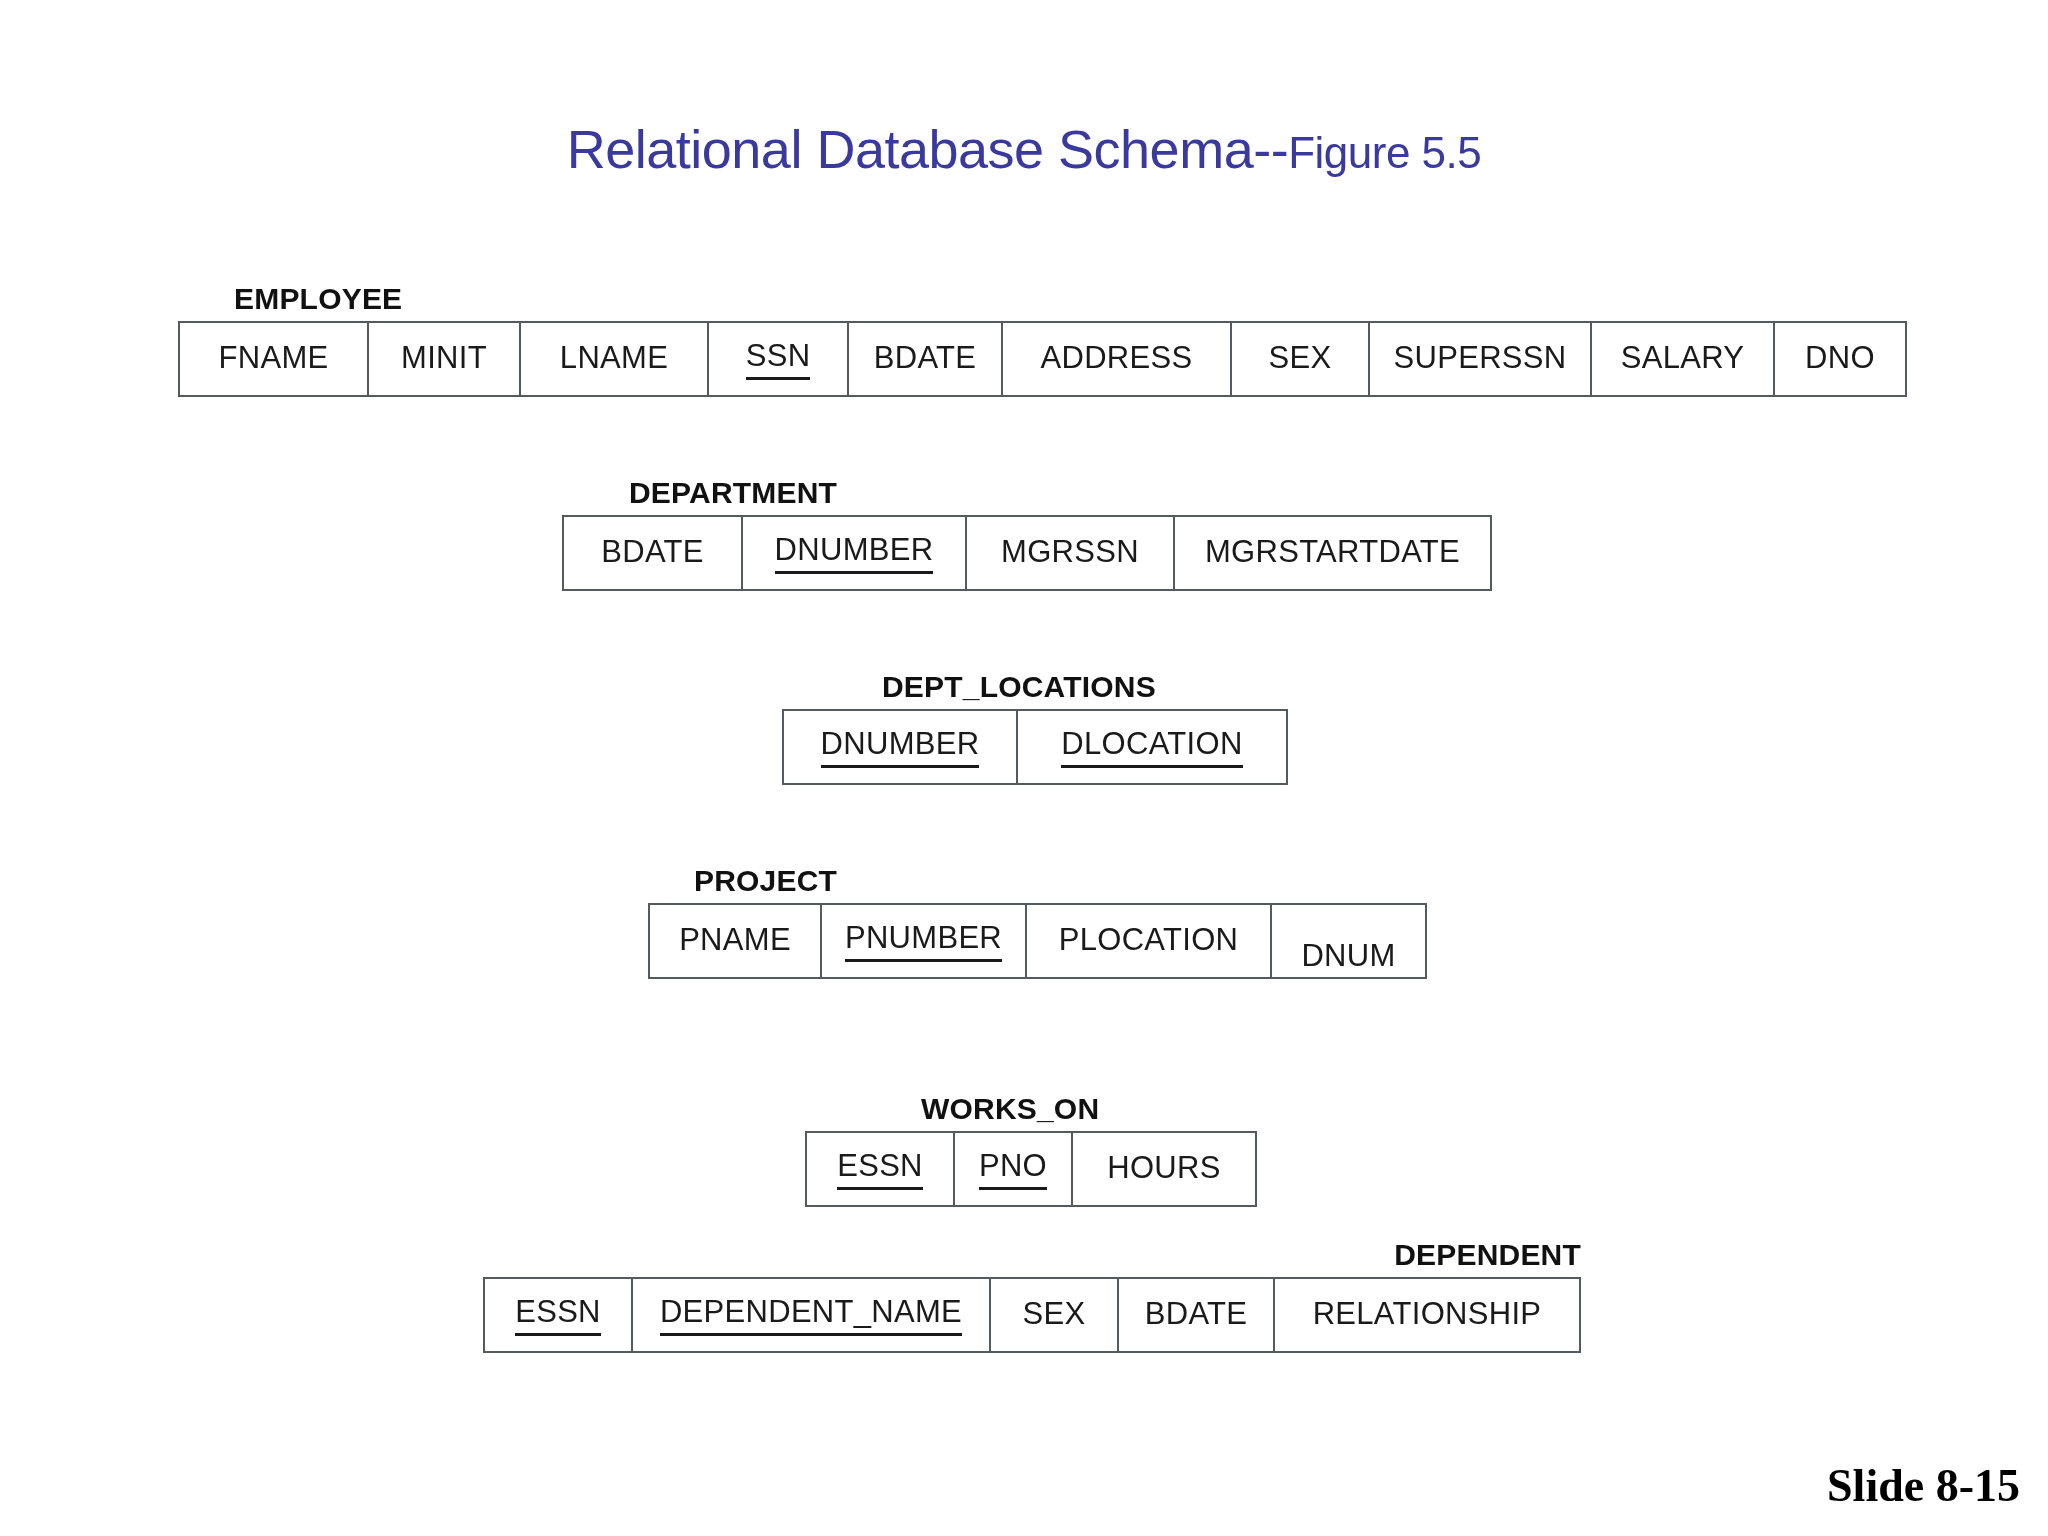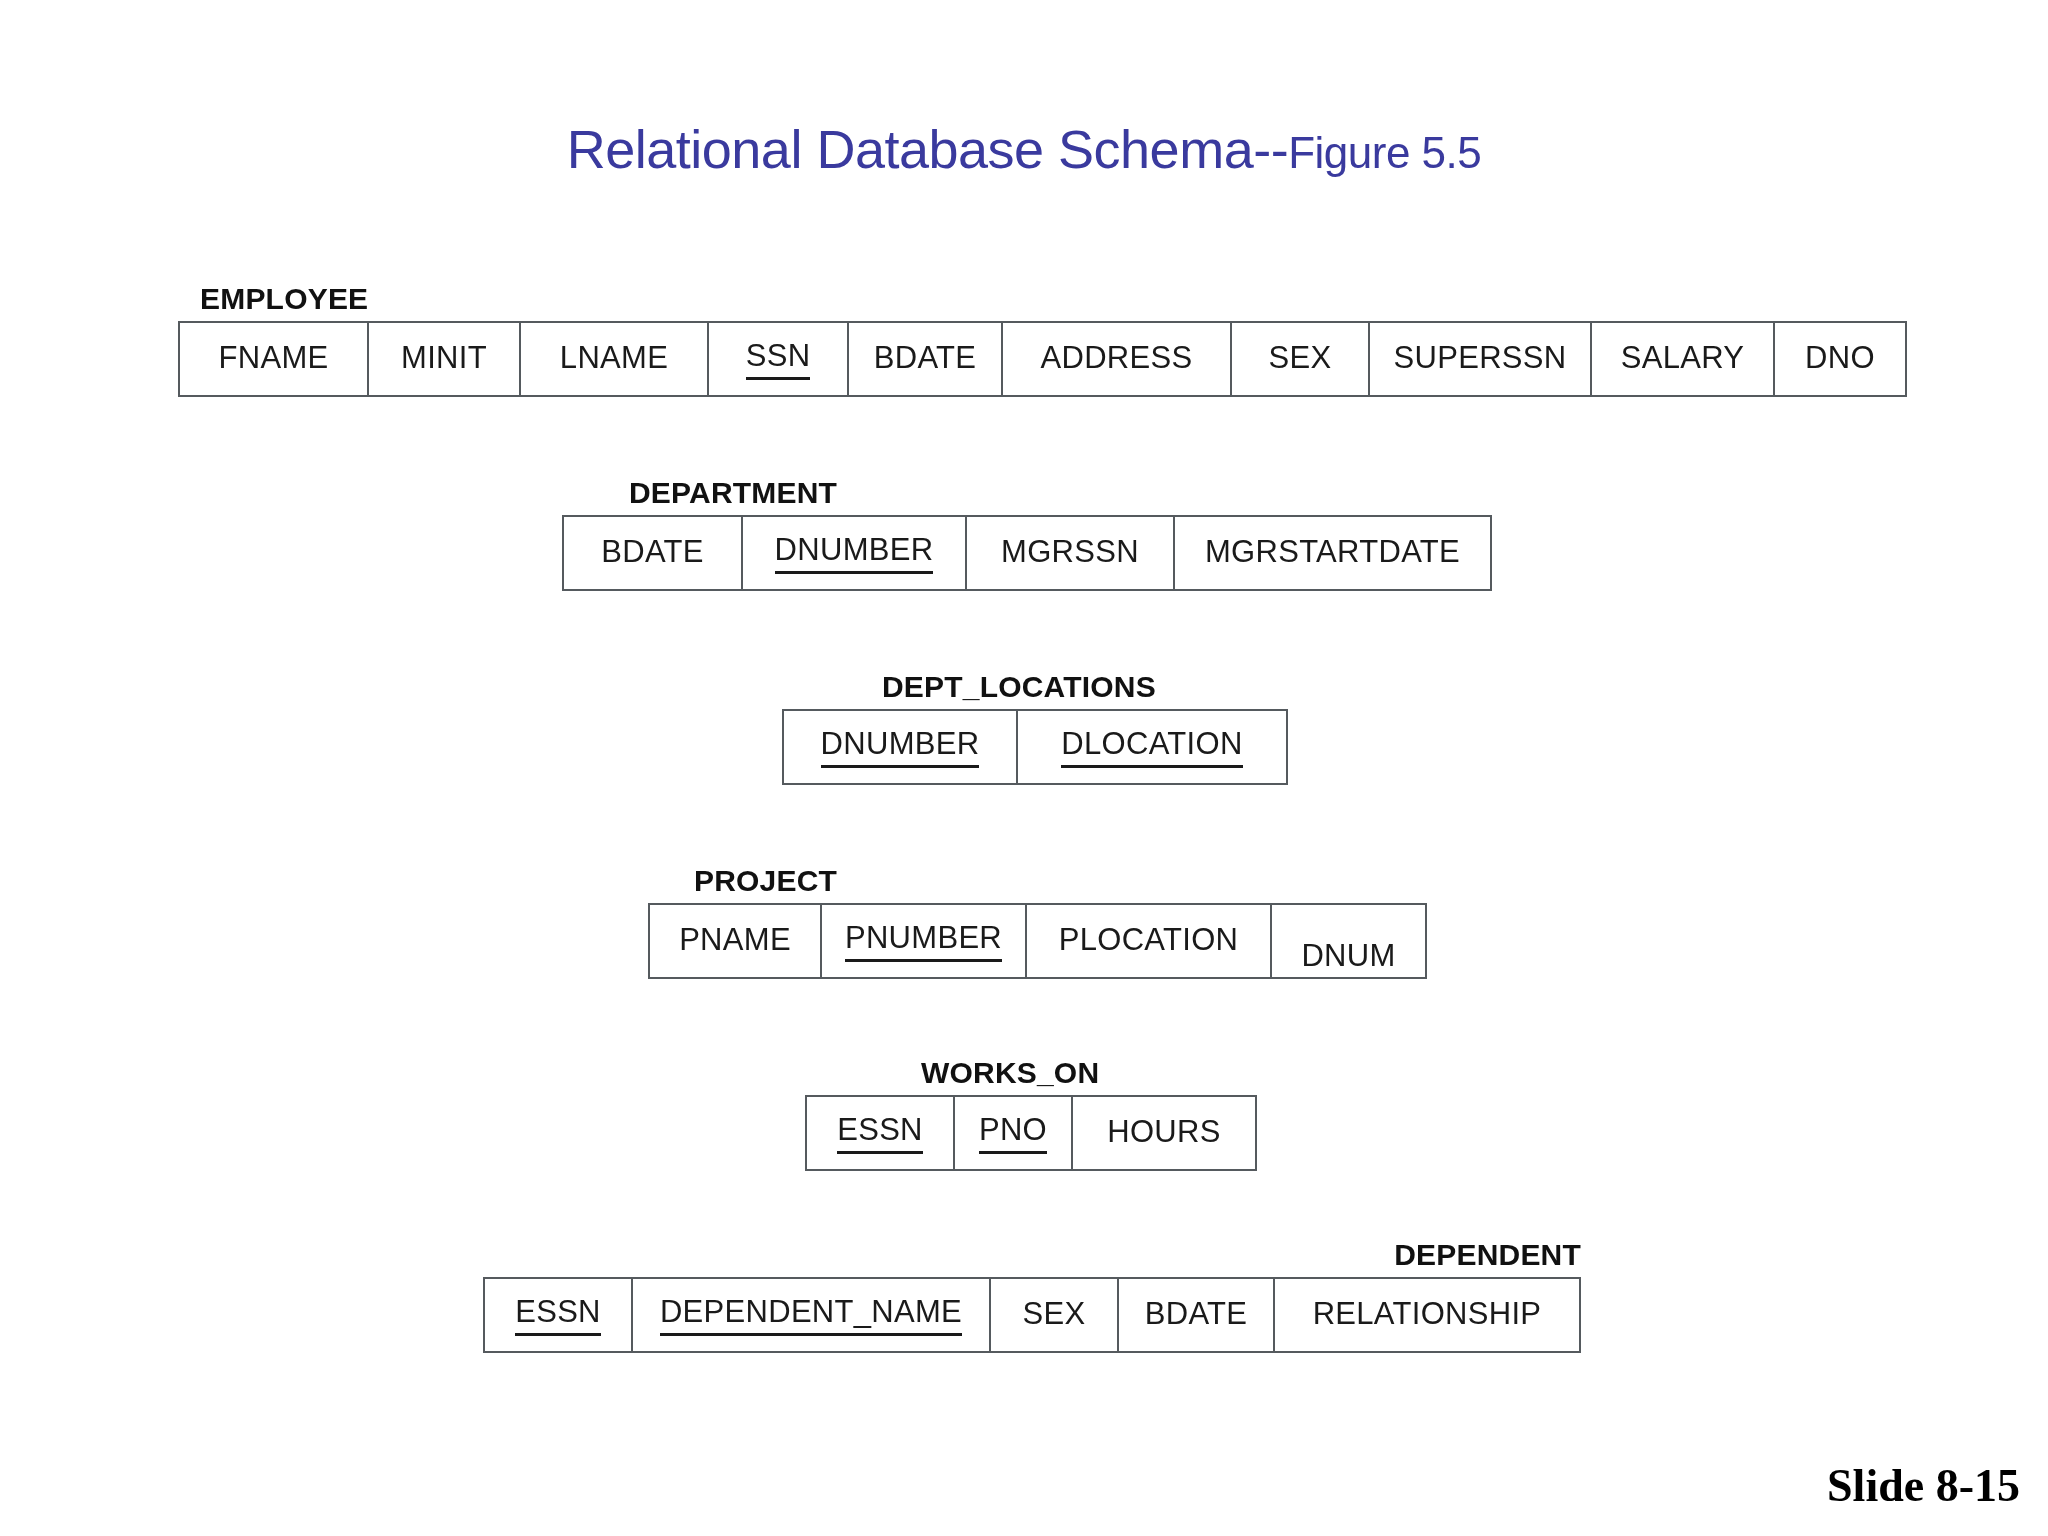--- a/index.html
+++ b/index.html
@@ -88,21 +88,21 @@
 <body>
 
 <div id="slide">
 
   <div id="slide-title" style="color: rgb(58, 58, 158);">
     <span class="main">Relational Database Schema--</span><span class="sub">Figure 5.5</span>
   </div>
 
   <div id="relations-container">
       <div class="relation" style="left: 178px; top: 284px;">
-        <div class="relation-name" style="margin-left: 22px;">EMPLOYEE</div>
+        <div class="relation-name" style="margin-left: 56px;">EMPLOYEE</div>
         <div class="attr-row">
           <div class="attr-cell" style="width: 189px;">
             <span class="txt">FNAME</span>
           </div>
           <div class="attr-cell" style="width: 152px;">
             <span class="txt">MINIT</span>
           </div>
           <div class="attr-cell" style="width: 188px;">
             <span class="txt">LNAME</span>
           </div>
@@ -168,21 +168,21 @@
           </div>
           <div class="attr-cell" style="width: 245px;">
             <span class="txt">PLOCATION</span>
           </div>
           <div class="attr-cell" style="width: 153px; margin-top: 32px;">
             <span class="txt">DNUM</span>
           </div>
         </div>
       </div>
       <div class="relation" style="left: 805px; top: 1058px;">
-        <div class="relation-name" style="margin-left: 116px;">WORKS_ON</div>
+        <div class="relation-name" style="margin-left: 116px; margin-top: 36px;">WORKS_ON</div>
         <div class="attr-row">
           <div class="attr-cell pk" style="width: 148px;">
             <span class="txt">ESSN</span>
           </div>
           <div class="attr-cell pk" style="width: 118px;">
             <span class="txt">PNO</span>
           </div>
           <div class="attr-cell" style="width: 182px;">
             <span class="txt">HOURS</span>
           </div>

